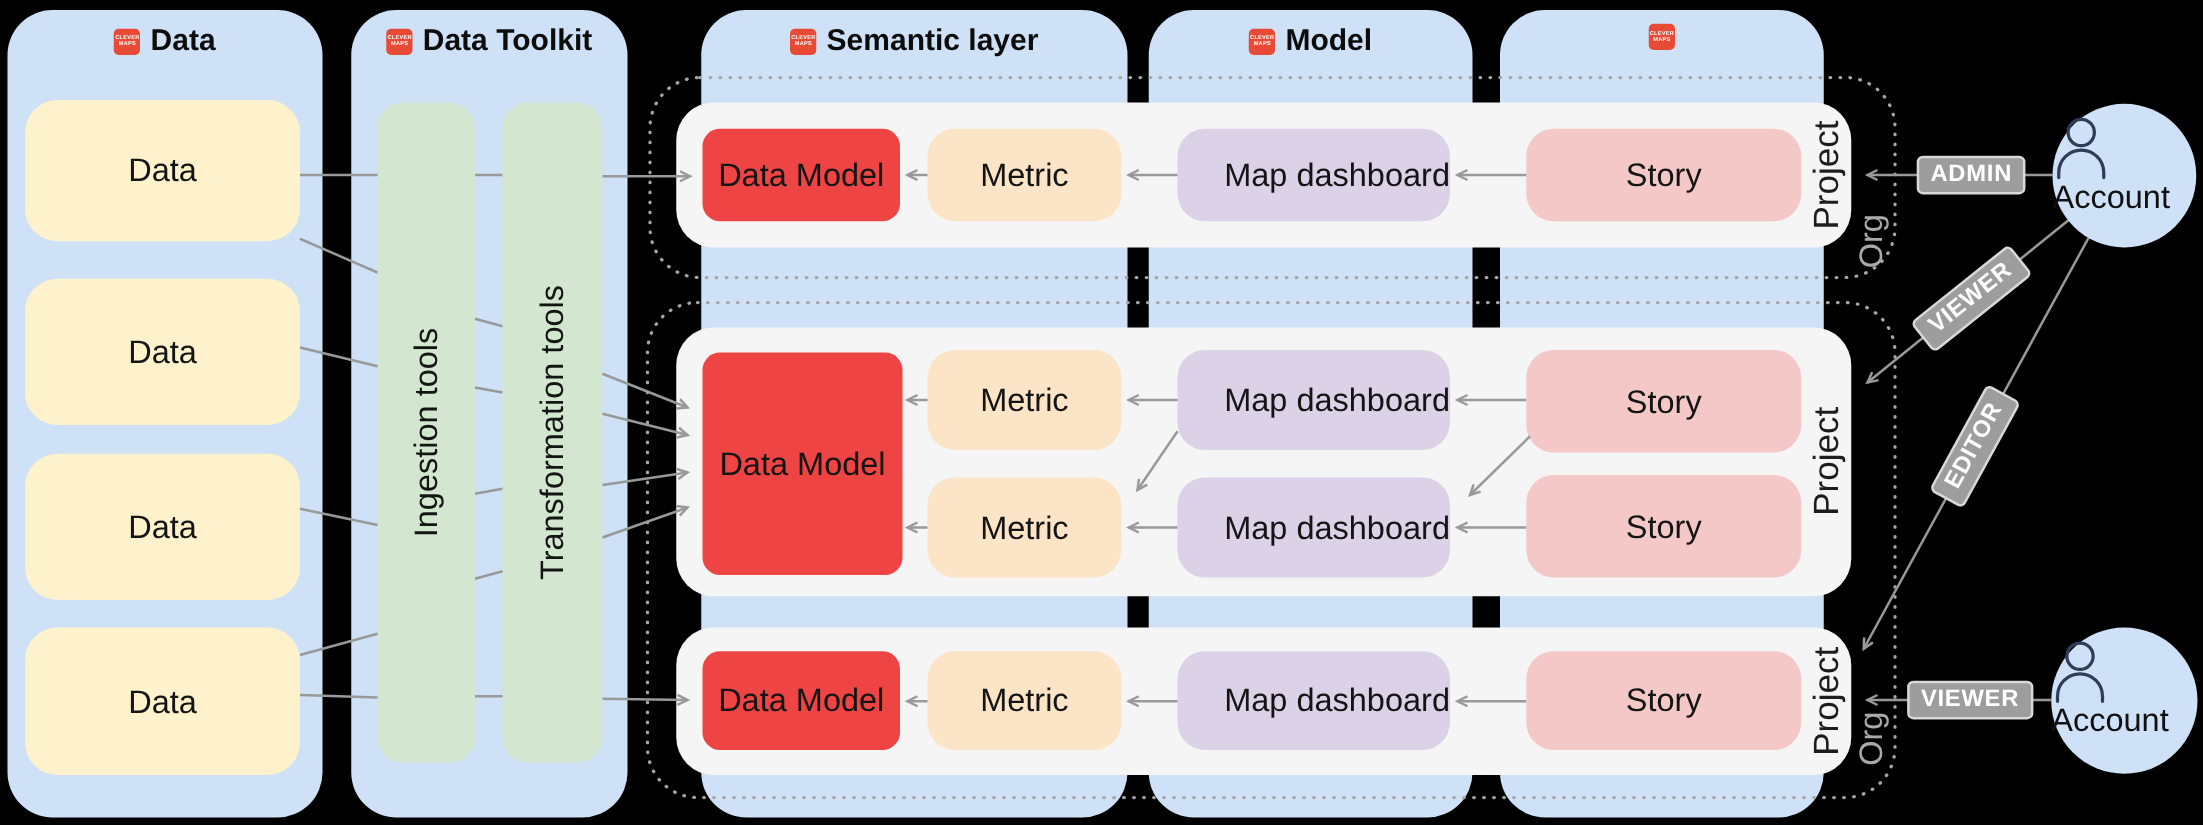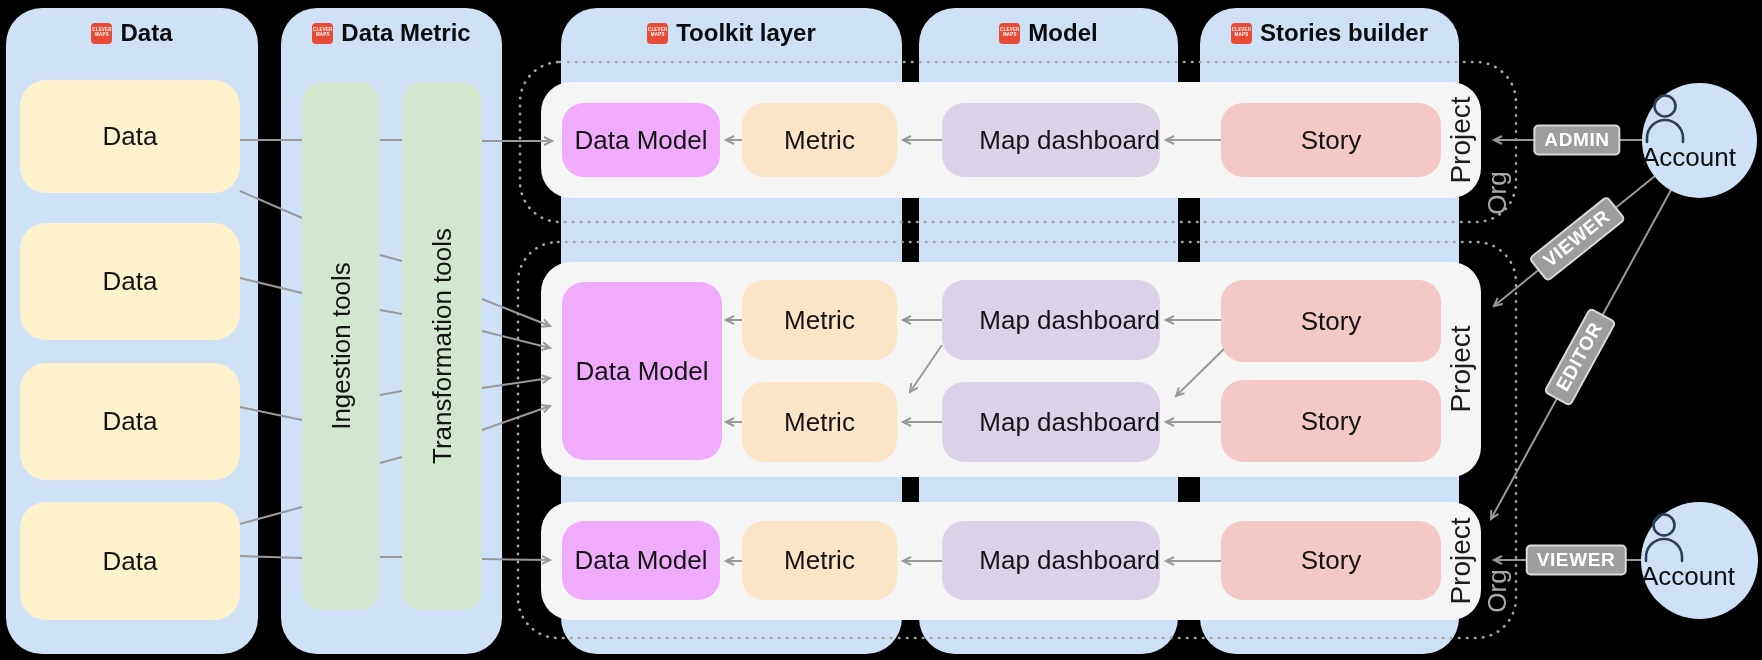--- a/index.html
+++ b/index.html
@@ -10,21 +10,21 @@
        align-items:center;gap:8px;font-weight:700;font-size:24px;color:#0c0c0c;}
   .logo{width:21px;height:21px;background:#e84b35;border-radius:4px;display:flex;
         flex-direction:column;justify-content:center;align-items:center;flex:0 0 auto;}
   .logo span{display:block;color:#fff;font-weight:700;font-size:4.5px;line-height:1.1;
         letter-spacing:.2px;}
   .node{position:absolute;display:flex;align-items:center;justify-content:center;
         font-size:26px;color:#141414;border-radius:22px;z-index:3;}
   .ybox{background:#fdf2cc;border-radius:26px;}
   .gbar{position:absolute;background:#d3e7d0;border-radius:20px;z-index:2;}
   .proj{position:absolute;left:541px;width:940px;background:#f5f5f6;border-radius:30px;z-index:2;}
-  .teal{background:#f0abfc;}
+  .teal{background:#ef4444;border-radius:14px;}
   .orange{background:#fce4c7;}
   .purple{background:#dcd2e8;justify-content:flex-end;}
   .pink{background:#f5c8c8;text-align:center;}
   .vlabel{position:absolute;white-space:nowrap;transform:translate(-50%,-50%) rotate(-90deg);
           z-index:4;}
   .projlab{font-size:28px;color:#1d1d1d;}
   .orglab{font-size:26px;color:#a9a9a9;z-index:6;}
   .glabel{font-size:26px;color:#141414;}
   .account{position:absolute;background:#cfe1f7;border-radius:50%;display:flex;
            flex-direction:column;align-items:flex-start;z-index:6;}
@@ -51,48 +51,47 @@
         </span>
       <span>Data</span>
     </div>
   </div>
   <div class="col" style="left:281px;width:221px;">
     <div class="hdr">
       <span class="logo">
           <span>CLEVER</span>
           <span>MAPS</span>
         </span>
-      <span>Data Metric</span>
+      <span>Data Toolkit</span>
     </div>
   </div>
   <div class="col" style="left:561px;width:341px;">
     <div class="hdr">
       <span class="logo">
           <span>CLEVER</span>
           <span>MAPS</span>
         </span>
-      <span>Toolkit layer</span>
+      <span>Semantic layer</span>
     </div>
   </div>
   <div class="col" style="left:919px;width:259px;">
     <div class="hdr">
       <span class="logo">
           <span>CLEVER</span>
           <span>MAPS</span>
         </span>
       <span>Model</span>
     </div>
   </div>
   <div class="col" style="left:1200px;width:259px;">
     <div class="hdr">
       <span class="logo">
           <span>CLEVER</span>
           <span>MAPS</span>
         </span>
-      <span>Stories builder</span>
     </div>
   </div>
 
   <div class="node ybox" style="left:20px;top:80px;width:220px;height:113px;">
       <span>Data</span>
     </div>
   <div class="node ybox" style="left:20px;top:223px;width:220px;height:117px;">
       <span>Data</span>
     </div>
   <div class="node ybox" style="left:20px;top:363px;width:220px;height:117px;">

